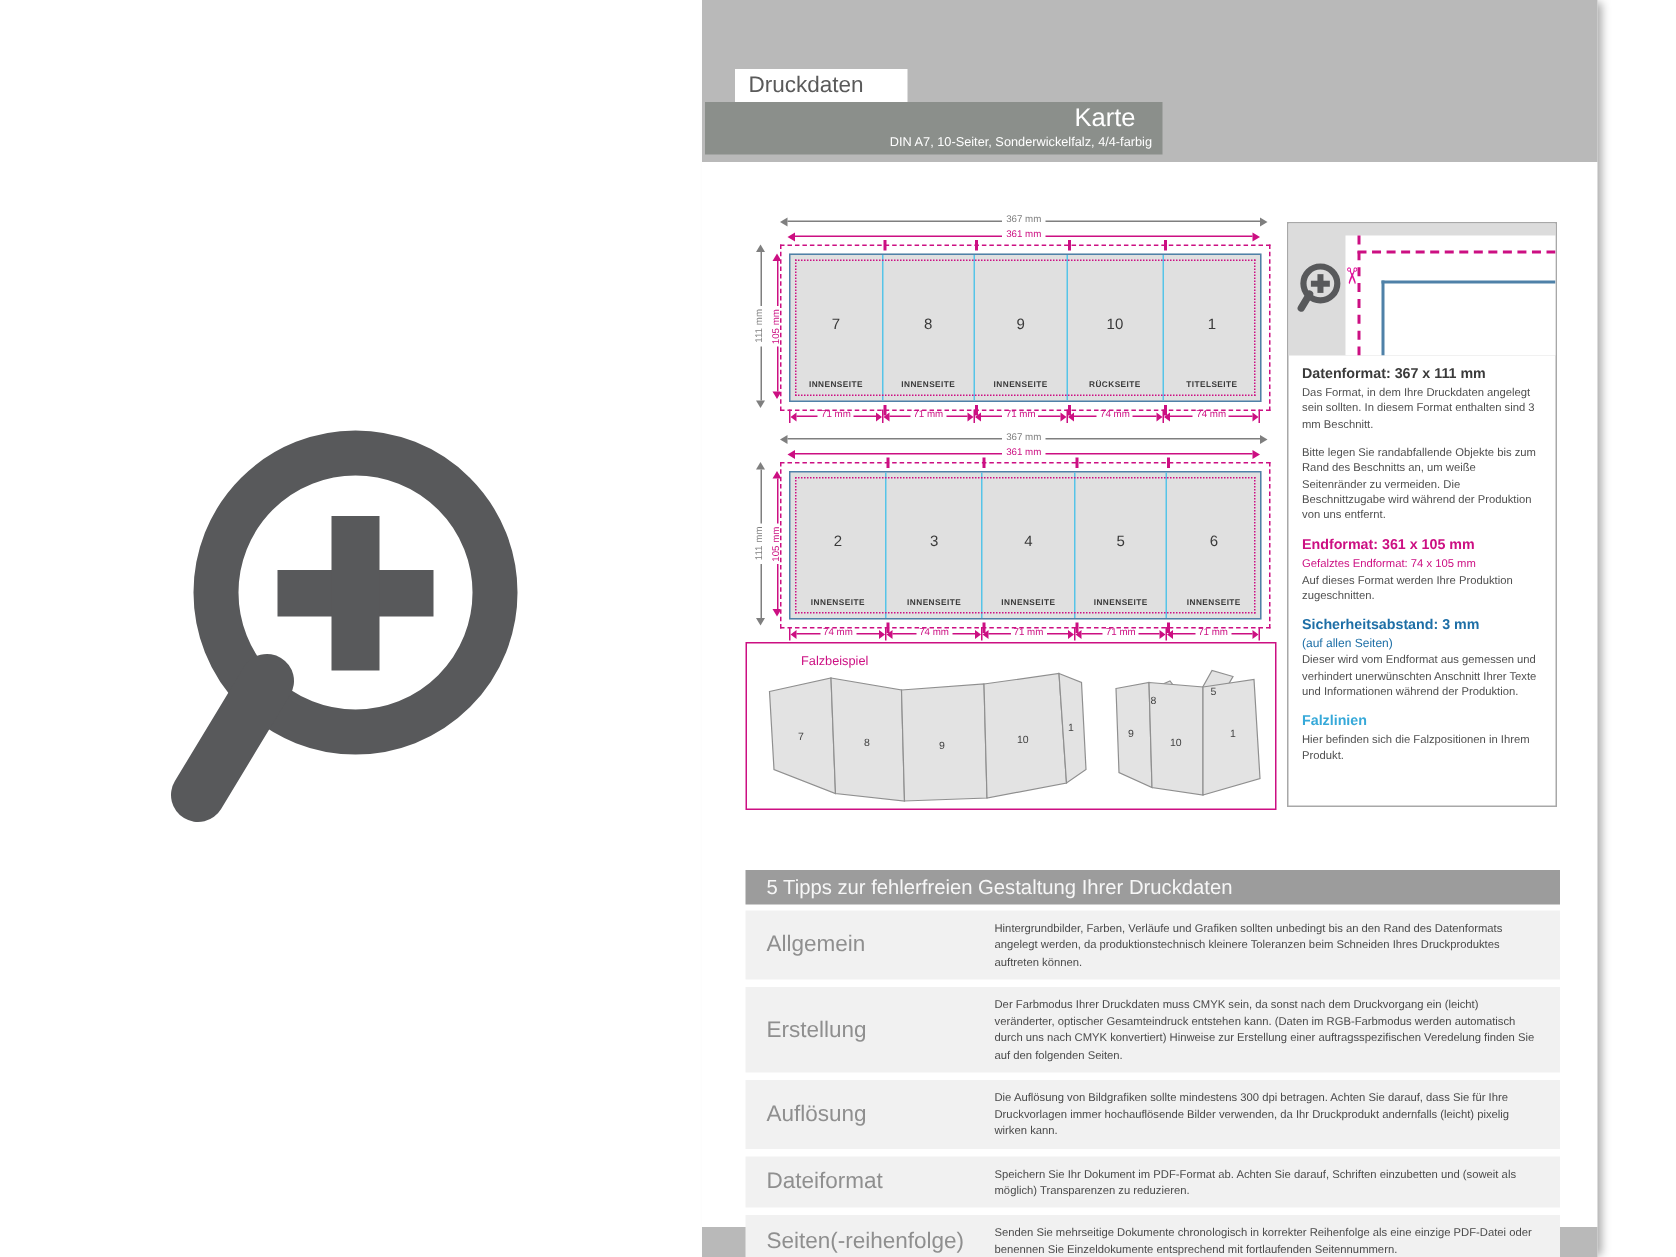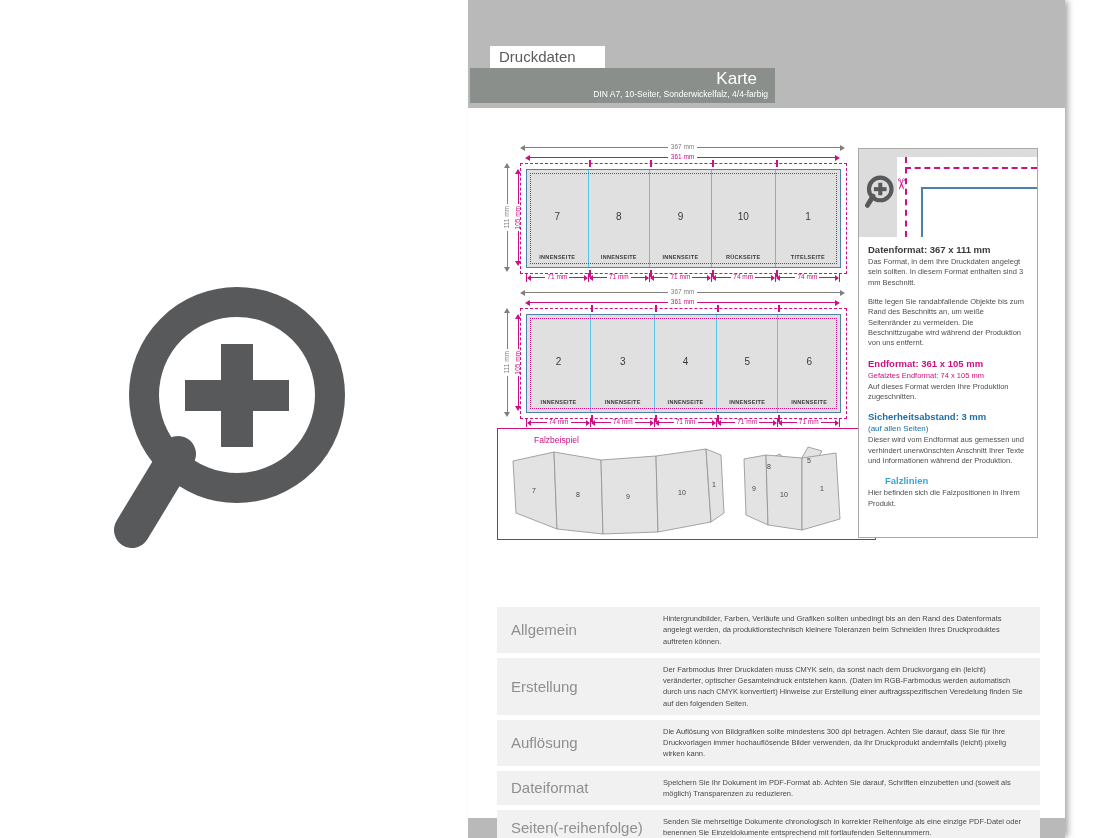--- a/index.html
+++ b/index.html
@@ -45,40 +45,40 @@
   .ftick{position:absolute;width:2px;height:7px;background:#cc0f82;z-index:3;}
 
   .bdim{position:absolute;display:flex;height:9px;font-size:6.5px;line-height:1;color:#cc0f82;border-right:1px solid #cc0f82;}
   .bdim .seg{display:flex;align-items:center;border-left:1px solid #cc0f82;box-sizing:border-box;}
   .bdim .ln{flex:1;height:1px;background:currentColor;}
   .bdim .al{width:0;height:0;border-top:3px solid transparent;border-bottom:3px solid transparent;border-right:4px solid currentColor;}
   .bdim .ar{width:0;height:0;border-top:3px solid transparent;border-bottom:3px solid transparent;border-left:4px solid currentColor;}
   .bdim .lbl{padding:0 2px;}
 
   
-  .fbox{position:absolute;left:29px;top:428px;width:352px;height:110px;border:1px solid #cc0f82;background:#fff;padding-left:25px;}
+  .fbox{position:absolute;left:29px;top:428px;width:352px;height:110px;border:1px solid #cc0f82;background:#fff;}
   .flbl{position:absolute;left:36px;top:6px;font-size:8.5px;color:#cc0f82;}
   .fsvg text{font-size:7px;fill:#444;}
   .fsvg polygon{fill:#e3e3e3;stroke:#8f8f8f;stroke-width:0.8;}
 
   
   .info{position:absolute;left:390px;top:148px;width:180px;height:390px;border:1px solid #a8a8a8;background:#fff;box-sizing:border-box;}
   .mini{position:relative;height:88px;background:#dcdcdc;overflow:hidden;}
   .mini .white{position:absolute;left:38px;top:8px;right:0;bottom:0;background:#fff;}
   .mini .mdh{position:absolute;left:46px;right:0;top:18px;border-top:2px dashed #cc0f82;}
   .mini .mdv{position:absolute;left:46px;top:8px;bottom:0;border-left:2px dashed #cc0f82;}
   .mini .mbh{position:absolute;left:62px;right:0;top:38px;border-top:2px solid #4f81a8;}
   .mini .mbv{position:absolute;left:62px;top:38px;bottom:0;border-left:2px solid #4f81a8;}
   .mini .scis{position:absolute;left:36px;top:26px;font-size:15px;color:#e0119a;transform:rotate(90deg);}
   .mini .mz{position:absolute;left:5px;top:26px;width:32px;height:34px;}
   .itxt{padding:7px 9px 0 9px;}
   .ih{font-size:9.5px;font-weight:bold;color:#3a3a3a;margin:0 0 2px 0;}
   .ih.m{color:#cc0f82;}
   .ih.b{color:#1d6ea6;}
-  .ih.c{color:#36a9d9;margin-left:17px;}
+  .ih.c{color:#36a9d9;}
   .isub{font-size:7.5px;color:#cc0f82;margin:0 0 2px 0;}
   .isub.b{font-size:8px;color:#1d6ea6;}
   .ip{font-size:7.5px;color:#4f4f4f;line-height:1.38;margin:0 0 9px 0;}
 
   
   .tips-header{position:absolute;left:29px;top:580px;width:543px;height:23px;background:#9c9c9c;
         color:#f7f7f7;font-size:13.5px;line-height:23px;padding-left:14px;box-sizing:border-box;}
   .tips{position:absolute;left:29px;top:607px;width:543px;}
   .tip-row{display:flex;background:#f1f1f1;margin-bottom:5px;align-items:center;}
   .tip-label{width:166px;min-width:166px;padding-left:14px;font-size:15px;color:#8f8f8f;box-sizing:border-box;}
@@ -363,20 +363,21 @@
         <p class="isub">Gefalztes Endformat: 74 x 105 mm</p>
         <p class="ip">Auf dieses Format werden Ihre Produktion zugeschnitten.</p>
         <p class="ih b" style="margin-top:0;">Sicherheitsabstand: 3 mm</p>
         <p class="isub b">(auf allen Seiten)</p>
         <p class="ip">Dieser wird vom Endformat aus gemessen und verhindert unerwünschten Anschnitt Ihrer Texte und Informationen während der Produktion.</p>
         <p class="ih c">Falzlinien</p>
         <p class="ip">Hier befinden sich die Falzpositionen in Ihrem Produkt.</p>
       </div>
     </div>
 
+    <div class="tips-header">5 Tipps zur fehlerfreien Gestaltung Ihrer Druckdaten</div>
     <div class="tips">
       <div class="tip-row r1">
         <div class="tip-label">Allgemein</div>
         <div class="tip-text">Hintergrundbilder, Farben, Verläufe und Grafiken sollten unbedingt bis an den Rand des Datenformats angelegt werden, da produktionstechnisch kleinere Toleranzen beim Schneiden Ihres Druckproduktes auftreten können.</div>
       </div>
       <div class="tip-row r2">
         <div class="tip-label">Erstellung</div>
         <div class="tip-text">Der Farbmodus Ihrer Druckdaten muss CMYK sein, da sonst nach dem Druckvorgang ein (leicht) veränderter, optischer Gesamteindruck entstehen kann. (Daten im RGB-Farbmodus werden automatisch durch uns nach CMYK konvertiert) Hinweise zur Erstellung einer auftragsspezifischen Veredelung finden Sie auf den folgenden Seiten.</div>
       </div>
       <div class="tip-row r3">

